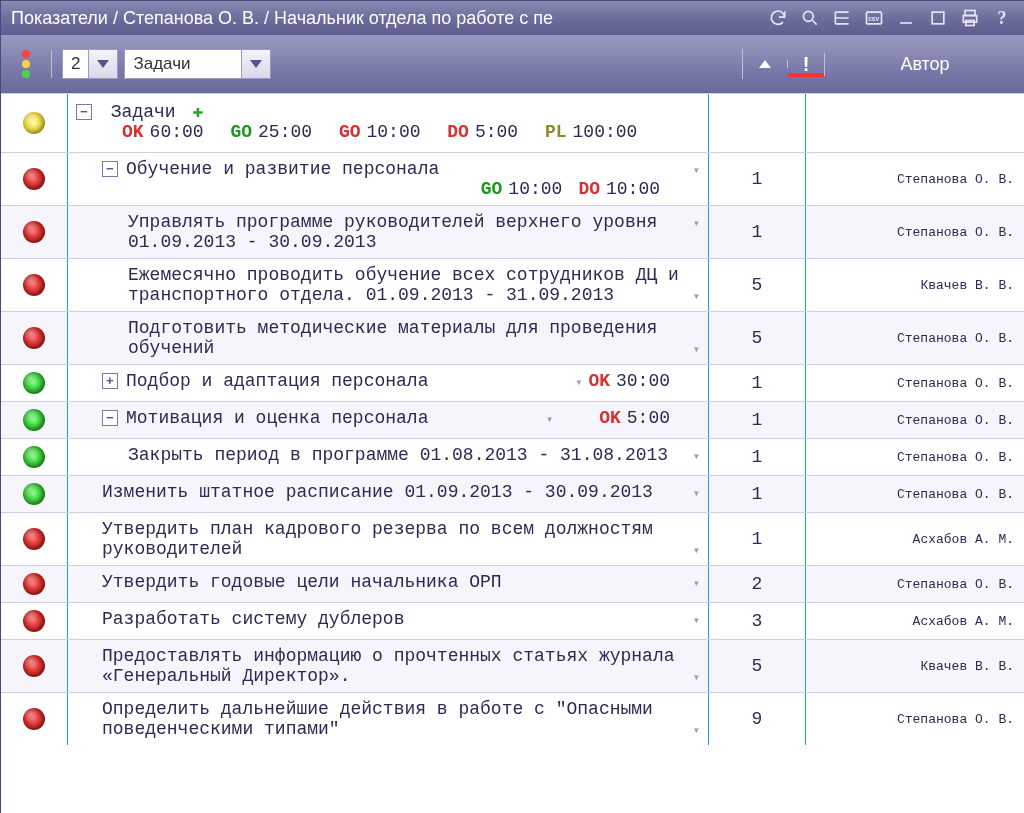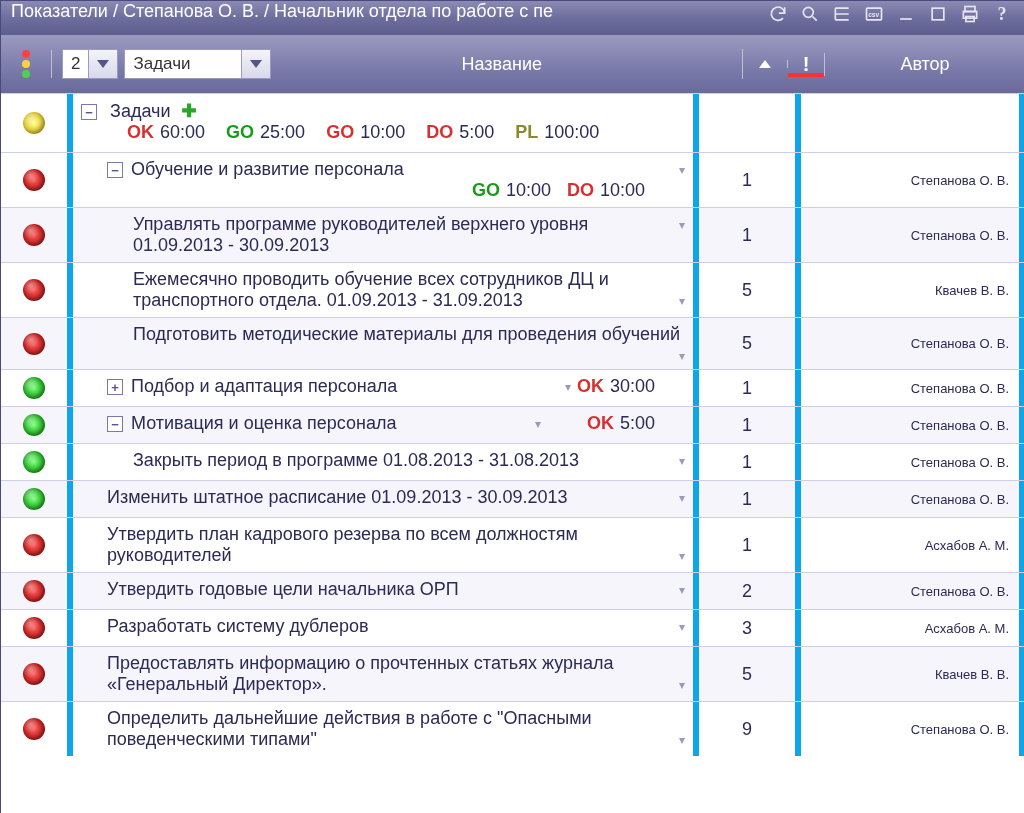--- a/index.html
+++ b/index.html
@@ -1,18 +1,18 @@
 <!DOCTYPE html>
 <html><head>
 <meta charset="utf-8">
 <style>
   html,body{margin:0;padding:0;font-family:Arial,Helvetica,sans-serif;background:#fff;}
   .frame{width:1024px;height:813px;position:relative;border:1px solid #4a4a7a;overflow:hidden;}
   
-  .titlebar{height:34px;background:linear-gradient(#8a8ab4 0%,#6e6e9e 50%,#5e5e8e 100%);color:#fff;display:flex;align-items:flex-start;padding:0 10px;font-size:18px;}
+  .titlebar{height:34px;background:linear-gradient(#8a8ab4 0%,#6e6e9e 50%,#5e5e8e 100%);color:#fff;display:flex;align-items:center;padding:0 10px;font-size:18px;}
   .titlebar .title{flex:1;white-space:nowrap;overflow:hidden;}
   .titlebar .tool{width:26px;height:26px;display:flex;align-items:center;justify-content:center;margin-left:6px;color:#e6e6f2;font-size:18px;font-weight:bold;cursor:pointer;}
   .titlebar .tool svg{width:20px;height:20px;stroke:#e6e6f2;fill:none;stroke-width:2;}
   
   .header{height:58px;background:linear-gradient(#9a9ac0 0%,#7a7aaa 60%,#6a6a9a 100%);display:flex;align-items:center;color:#fff;font-size:18px;}
   .col-status{width:50px;flex:0 0 50px;display:flex;align-items:center;justify-content:center;border-right:1px solid #bfbfd6;}
   .col-name{flex:1;border-right:1px solid #bfbfd6;display:flex;align-items:center;padding:0 10px;position:relative;}
   .col-arrow{width:44px;flex:0 0 44px;border-right:1px solid #bfbfd6;display:flex;align-items:center;justify-content:center;position:relative;}
   .col-priority{width:36px;flex:0 0 36px;border-right:1px solid #bfbfd6;display:flex;align-items:center;justify-content:center;color:#fff;font-weight:bold;font-size:20px;position:relative;}
   .col-author{width:200px;flex:0 0 200px;display:flex;align-items:flex-start;justify-content:center;}
@@ -21,21 +21,21 @@
   .hdr-select .arrowbtn{width:28px;height:28px;background:linear-gradient(#f4f4fa,#d8d8ea);border:1px solid #9a9ac0;display:flex;align-items:center;justify-content:center;margin-left:-1px;cursor:pointer;}
   .chev{width:0;height:0;border-left:6px solid transparent;border-right:6px solid transparent;border-top:8px solid #55558a;}
   .chev-up{width:0;height:0;border-left:6px solid transparent;border-right:6px solid transparent;border-bottom:8px solid #fff;}
   .traffic{display:flex;flex-direction:column;gap:2px;}
   .traffic .dot{width:8px;height:8px;border-radius:50%;}
   .red-underline{position:absolute;bottom:-1px;left:0;right:0;height:4px;background:#ff3030;}
   
   .grid{}
   .row{display:flex;border-top:1px solid #cfcfe3;background:#fff;min-height:36px;}
   .row.alt{background:#f5f5fb;}
-  .row .cell{border-right:6px solid #0ea5e9;padding:6px 8px;display:flex;align-items:flex-start;}
+  .row .cell{border-right:1px solid #0ea5e9;padding:6px 8px;display:flex;align-items:flex-start;font-family:Liberation Mono, monospace;}
   .row .cell.status{width:50px;flex:0 0 50px;align-items:center;justify-content:center;}
   .row .cell.name{flex:1;display:block;color:#2b2b55;font-size:18px;}
   .row .cell.pri{width:80px;flex:0 0 80px;justify-content:center;align-items:center;font-size:18px;color:#2b2b55;}
   .row .cell.author{width:200px;flex:0 0 200px;justify-content:flex-end;align-items:center;font-size:13px;color:#2b2b55;padding-right:10px;}
   .ball{width:22px;height:22px;border-radius:50%;background:radial-gradient(circle at 35% 30%,#fff6,#0000 40%),radial-gradient(circle at 50% 50%,var(--c1),var(--c2));box-shadow:inset -2px -2px 4px rgba(0,0,0,.35);}
   .ball.red{--c1:#ff5a5a;--c2:#a00000;}
   .ball.green{--c1:#6fff6f;--c2:#008800;}
   .ball.yellow{--c1:#ffff8a;--c2:#cca800;}
   .tree-toggle{display:inline-flex;width:14px;height:14px;border:1px solid #7a7aaa;align-items:center;justify-content:center;font-size:13px;line-height:1;color:#55558a;background:#fff;margin-right:8px;font-weight:bold;cursor:pointer;vertical-align:middle;}
   .add-icon{color:#2aa52a;font-weight:bold;margin-left:6px;}
@@ -116,21 +116,20 @@
             <span class="chev"></span>
           </span>
       </span>
       <span style="width:6px;"></span>
       <span class="hdr-select">
         <span class="box" style="min-width:100px;">Задачи</span>
         <span class="arrowbtn">
             <span class="chev"></span>
           </span>
       </span>
-      <span style="flex:1;text-align:center;">Название</span>
     </div>
     <div class="col-arrow">
       <span class="chev-up"></span>
     </div>
     <div class="col-priority">
       <span>!</span>
       <div class="red-underline"></div>
     </div>
     <div class="col-author">
       <span>Автор</span>

